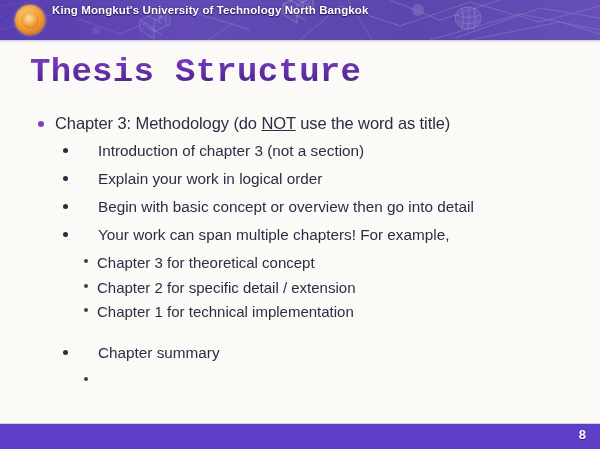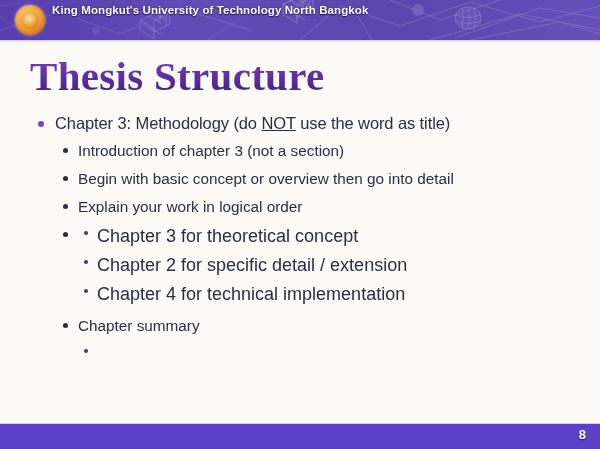--- a/index.html
+++ b/index.html
@@ -85,22 +85,22 @@
     letter-spacing: 0.1px;
     text-shadow: 0 1px 1px rgba(30,10,70,0.85), 0 0 2px rgba(20,0,60,0.5);
     white-space: nowrap;
   }
 
   
   .slide-title {
     position: absolute;
     left: 30px;
     top: 55px;
-    font-family: Liberation Serif, serif;
-    font-size: 41px;
+    font-family: Liberation Mono, monospace;
+    font-size: 34px;
     font-weight: bold;
     letter-spacing: 0.3px;
     line-height: 1.05;
     background: linear-gradient(180deg, #7b3fbf 0%, #6a32b0 35%, #3b2178 100%);
     -webkit-background-clip: text;
     background-clip: text;
     color: transparent;
     -webkit-text-fill-color: transparent;
   }
 
@@ -137,38 +137,38 @@
     left: 38px;
     top: 8px;
     width: 6px;
     height: 6px;
     background: #7b42c4;
   }
   .lvl1 .txt { letter-spacing: -0.1px; }
 
   
   .lvl2 {
-    padding-left: 78px;
+    padding-left: 98px;
     padding-right: 18px;
     font-size: 15.3px;
     line-height: 1.3;
     margin-bottom: 8px;
   }
   .lvl2 .dot {
     left: 63px;
     top: 7px;
     width: 5px;
     height: 5px;
     background: #2a2e45;
   }
 
   
   .lvl3 {
     padding-left: 97px;
-    font-size: 18px;
+    font-size: 15px;
     line-height: 1.33;
     margin-bottom: 5px;
   }
   .lvl3 .dot {
     left: 84px;
     top: 6px;
     width: 4px;
     height: 4px;
     background: #3a3f58;
   }
@@ -263,48 +263,49 @@
       <span class="txt"><span>Chapter 3: Methodology (do </span><span class="underline-word">NOT</span><span> use the word as title)</span></span>
     </div>
 
     <div class="bullet lvl2">
       <span class="dot"></span>
       <span class="txt">Introduction of chapter 3 (not a section)</span>
     </div>
 
     <div class="bullet lvl2">
       <span class="dot"></span>
+      <span class="txt">Explain your work in logical order</span>
+    </div>
+
+    <div class="bullet lvl2">
+      <span class="dot"></span>
       <span class="txt">Begin with basic concept or overview then go into detail</span>
     </div>
 
     <div class="bullet lvl2">
       <span class="dot"></span>
-      <span class="txt">Explain your work in logical order</span>
-    </div>
-
-    <div class="bullet lvl2">
-      <span class="dot"></span>
+      <span class="txt">Your work can span multiple chapters! For example,</span>
     </div>
 
     <div class="bullet lvl3">
       <span class="dot"></span>
       <span class="txt">Chapter 3 for theoretical concept</span>
     </div>
 
     <div class="bullet lvl3">
       <span class="dot"></span>
       <span class="txt">Chapter 2 for specific detail / extension</span>
     </div>
 
     <div class="bullet lvl3">
       <span class="dot"></span>
-      <span class="txt">Chapter 4 for technical implementation</span>
-    </div>
-
-    <div class="bullet lvl2" style="margin-top:9px;">
+      <span class="txt">Chapter 1 for technical implementation</span>
+    </div>
+
+    <div class="bullet lvl2" style="margin-top:21px;">
       <span class="dot"></span>
       <span class="txt">Chapter summary</span>
     </div>
 
     <div class="bullet lvl3">
       <span class="dot"></span>
     </div>
 
   </div>
 

